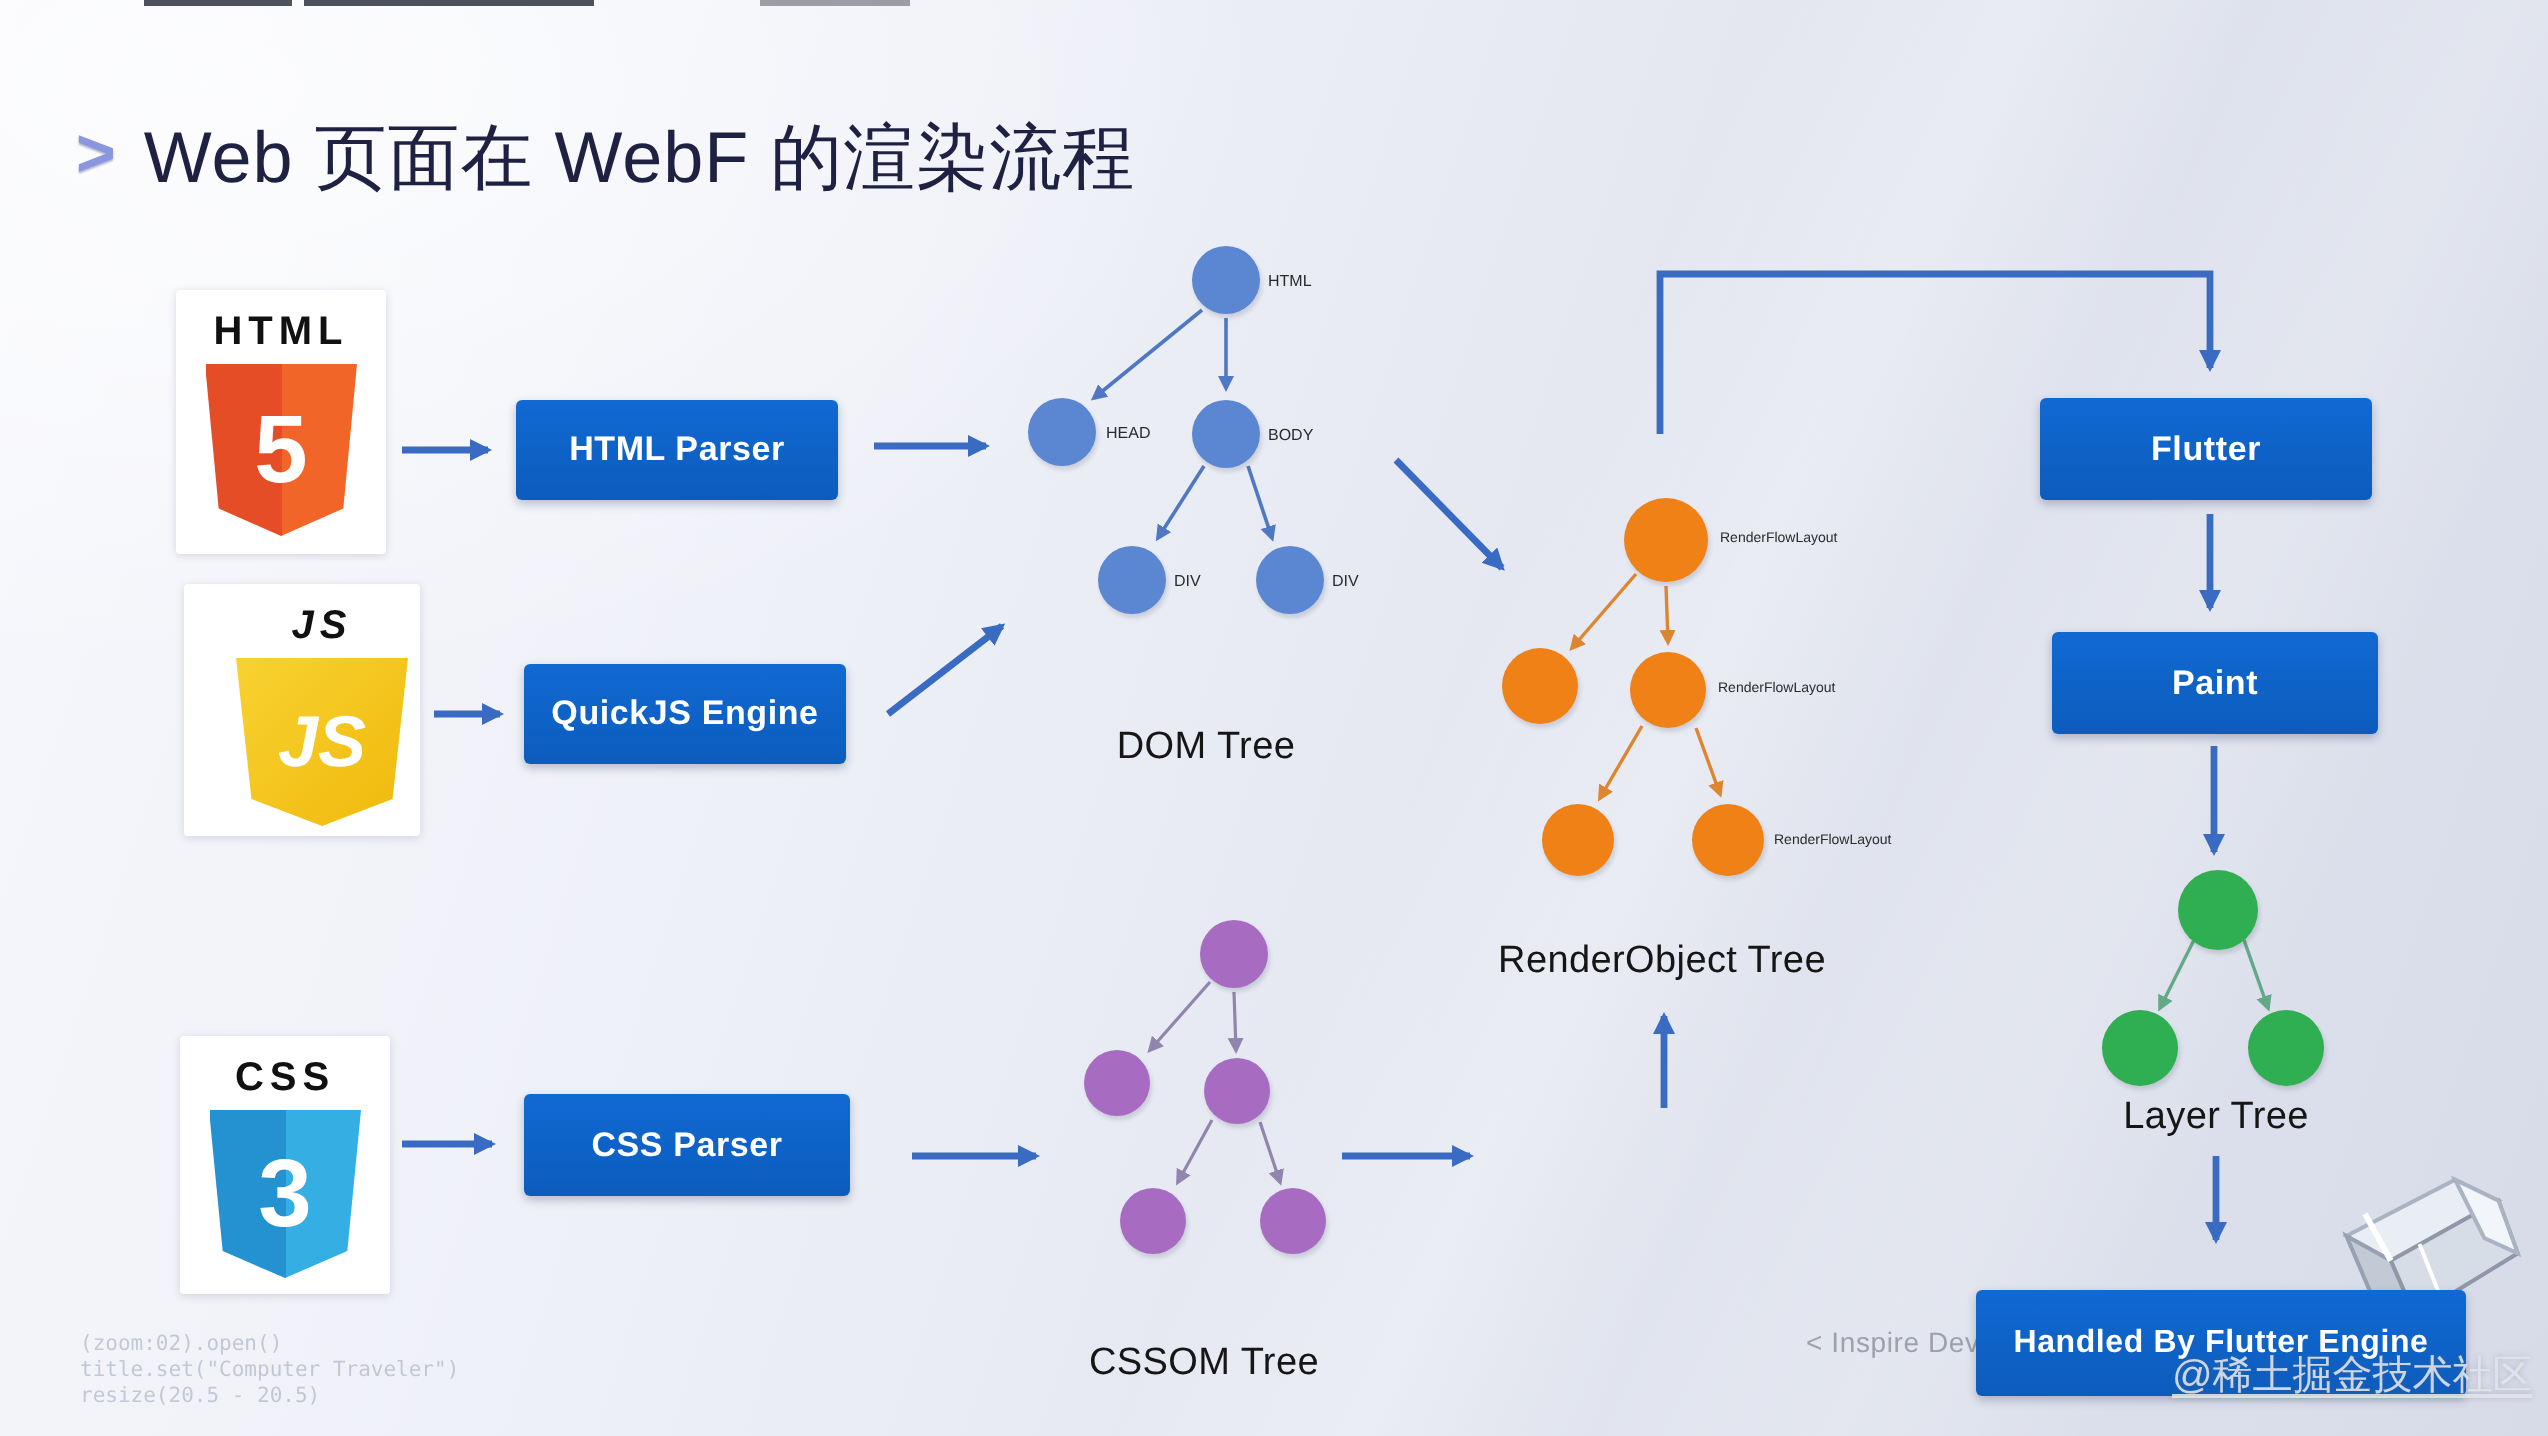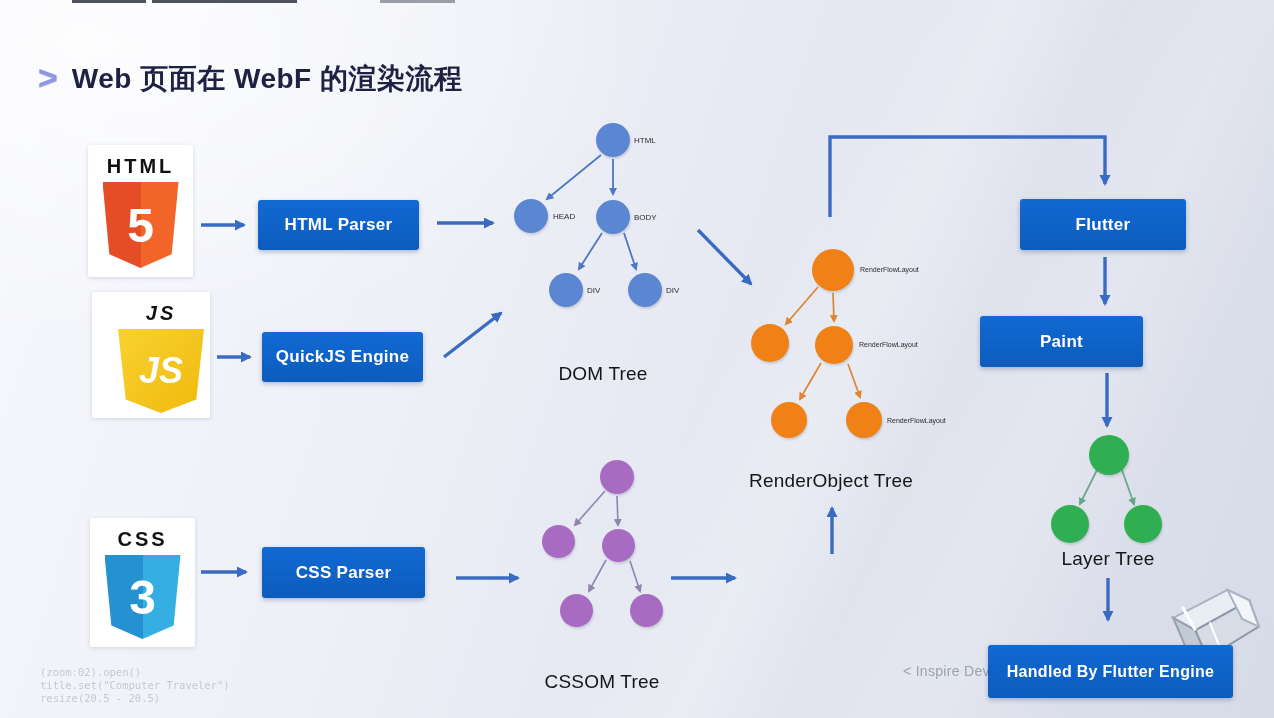--- a/index.html
+++ b/index.html
@@ -14,21 +14,21 @@
   }
   .streak {
     position:absolute; inset:0; pointer-events:none;
     background:linear-gradient(115deg, rgba(255,255,255,0) 55%, rgba(255,255,255,.25) 63%, rgba(255,255,255,0) 70%, rgba(255,255,255,.18) 78%, rgba(255,255,255,0) 86%);
   }
   .topstrip { position:absolute; top:0; height:3px; background:#2f3440; opacity:.85; }
 
   .title-row { position:absolute; left:38px; top:55px; display:flex; align-items:flex-start; }
   .chevron { color:#8b96e0; font-size:34px; font-weight:bold; margin-right:14px; line-height:44px;
              text-shadow:0 1px 1px rgba(40,50,120,.35); }
-  .page-title { color:#1e2142; font-size:28px; font-weight:bold; letter-spacing:.5px; line-height:48px; }
+  .page-title { color:#1e2142; font-size:36px; font-weight:normal; letter-spacing:.5px; line-height:48px; }
 
   .logo-card { position:absolute; background:#fff; border-radius:2px; box-shadow:0 1px 4px rgba(60,70,110,.18);
                display:flex; flex-direction:column; align-items:center; padding-top:10px; }
   .logo-word { font-weight:bold; color:#111; letter-spacing:3px; font-size:20px; margin-bottom:4px; }
   .shield { clip-path:polygon(0 0, 100% 0, 91% 84%, 50% 100%, 9% 84%); display:flex; align-items:center; justify-content:center; }
   .shield-letter { color:#fff; font-weight:bold; }
 
   .btn { position:absolute; background:linear-gradient(180deg,#1169d2,#0c5cbd);
          border-radius:3px; box-shadow:0 2px 5px rgba(20,40,90,.28);
          display:flex; align-items:center; justify-content:center;
@@ -139,21 +139,21 @@
     <div class="logo-word">CSS</div>
     <div class="shield" style="width:76px;height:84px;background:linear-gradient(90deg,#2492d0 50%,#35aee3 50%);">
       <span class="shield-letter" style="font-size:48px;">3</span>
     </div>
   </div>
 
   <div class="btn" style="left:262px;top:332px;width:161px;height:50px;">QuickJS Engine</div>
   <div class="btn" style="left:258px;top:200px;width:161px;height:50px;">HTML Parser</div>
   <div class="btn" style="left:262px;top:547px;width:163px;height:51px;">CSS Parser</div>
   <div class="btn" style="left:1020px;top:199px;width:166px;height:51px;">Flutter</div>
-  <div class="btn" style="left:980px;top:316px;width:163px;height:51px;">Paint</div>
+  <div class="btn" style="left:1026px;top:316px;width:163px;height:51px;">Paint</div>
 
   <div>
     <div class="node" style="left:596px;top:123px;width:34px;height:34px;background:#5b87d2;"></div>
     <div class="node" style="left:514px;top:199px;width:34px;height:34px;background:#5b87d2;"></div>
     <div class="node" style="left:596px;top:200px;width:34px;height:34px;background:#5b87d2;"></div>
     <div class="node" style="left:549px;top:273px;width:34px;height:34px;background:#5b87d2;"></div>
     <div class="node" style="left:628px;top:273px;width:34px;height:34px;background:#5b87d2;"></div>
     <span class="node-label nl-8" style="left:634px;top:136px;">HTML</span>
     <span class="node-label nl-8" style="left:553px;top:212px;">HEAD</span>
     <span class="node-label nl-8" style="left:634px;top:213px;">BODY</span>
@@ -202,13 +202,14 @@
       <polygon points="18,30 36,48 40,78 22,62" fill="#c2cad6" stroke="#97a1b2" stroke-width="2"></polygon>
       <polygon points="96,34 36,48 40,78 98,62" fill="#d7dde7" stroke="#8e98a8" stroke-width="2"></polygon>
       <polygon points="78,18 96,34 98,62 84,50" fill="#f2f5fa" stroke="#aab3c2" stroke-width="2"></polygon>
       <line x1="36" y1="48" x2="30" y2="22" stroke="#fff" stroke-width="3"></line>
       <line x1="52" y1="44" x2="55" y2="74" stroke="#fff" stroke-width="2"></line>
     </g>
   </svg>
 
   <div class="btn flutter-btn" style="left:988px;top:645px;width:245px;height:53px;">Handled By Flutter Engine</div>
 
+  <div class="watermark">@稀土掘金技术社区</div>
 </div>
 
 </body></html>

